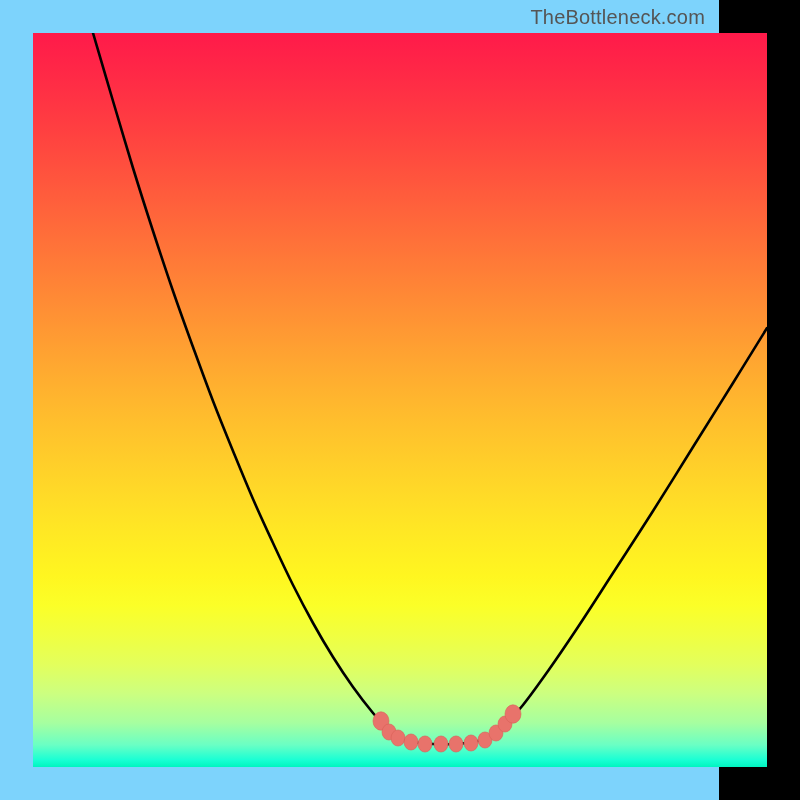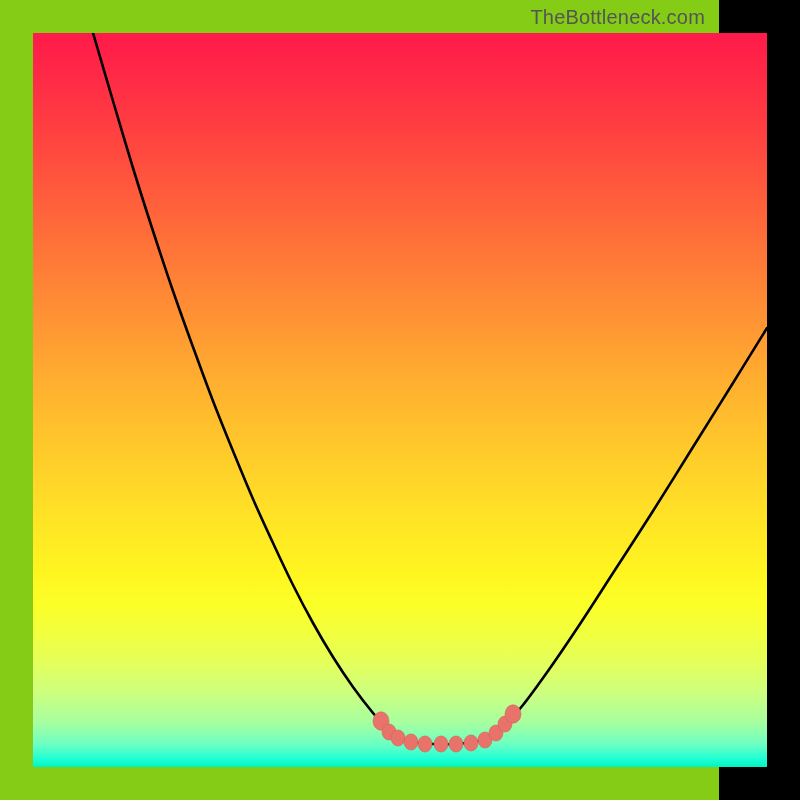--- a/index.html
+++ b/index.html
@@ -10,21 +10,21 @@
     background: #000;
     overflow: hidden;
     font-family: Arial, Helvetica, sans-serif;
   }
   .frame {
     position: absolute;
     top: 0;
     left: 0;
     width: 719px;
     height: 800px;
-    background: #84cc16;
+    background: #7dd3fc;
   }
   .plot-area {
     position: absolute;
     top: 33px;
     left: 33px;
     width: 734px;
     height: 734px;
     overflow: hidden;
   }
   .gradient {

